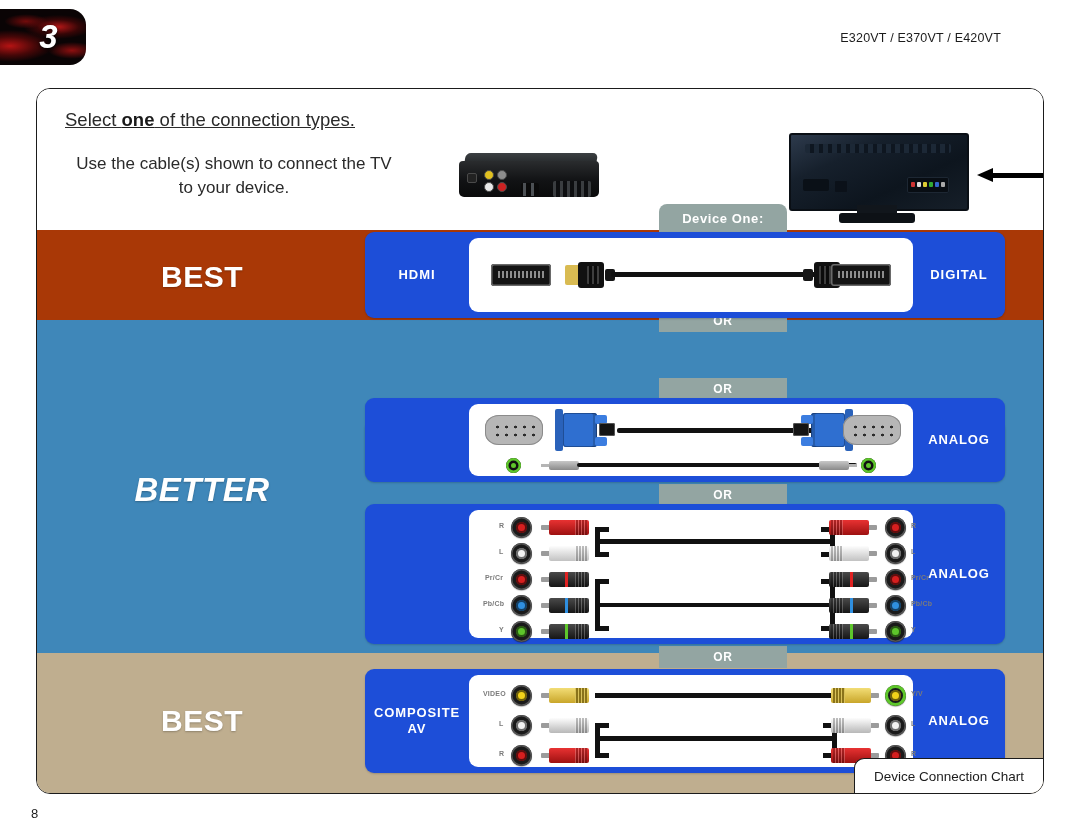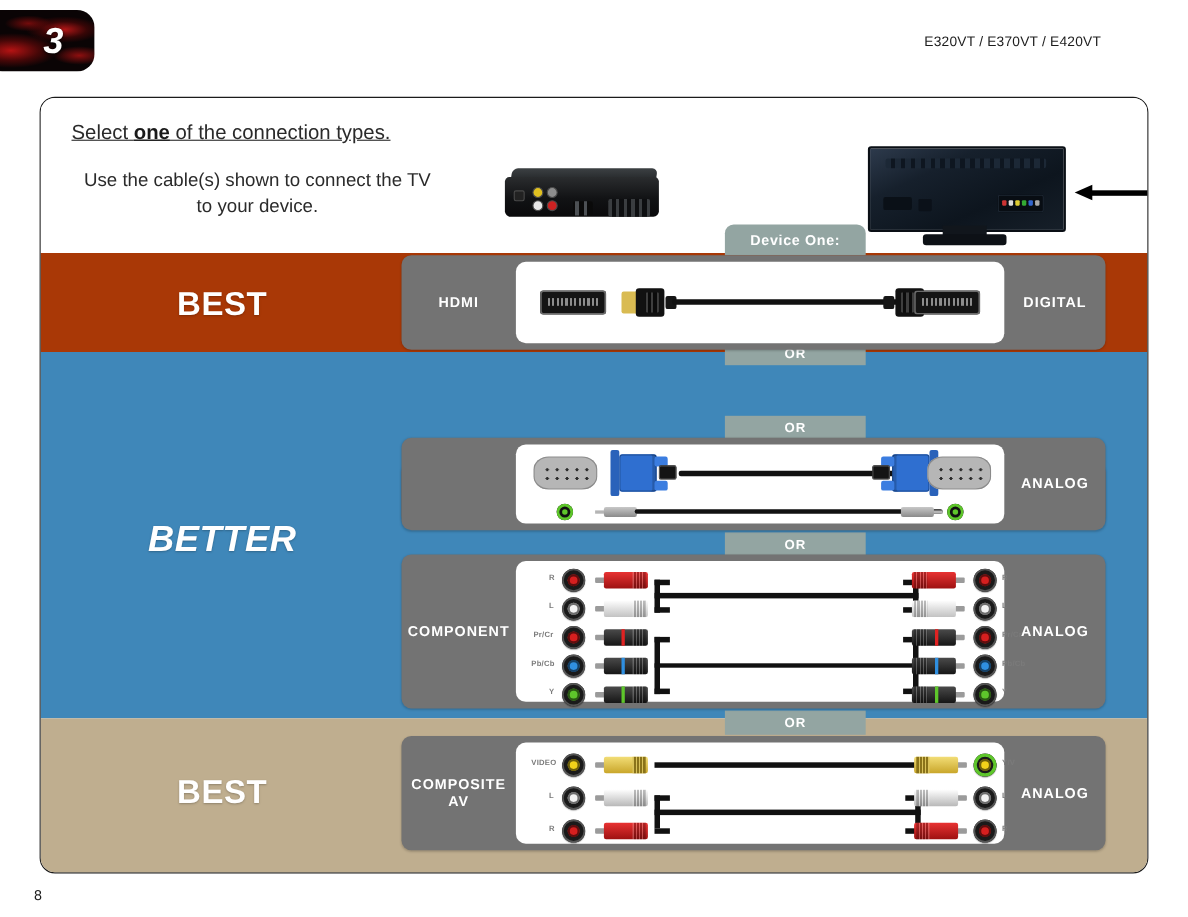--- a/index.html
+++ b/index.html
@@ -104,21 +104,21 @@
     position:absolute;left:0;width:330px;text-align:center;
     color:#ffffff;font-weight:bold;letter-spacing:.5px;
     text-shadow:0 1px 2px rgba(0,0,0,.25);
   }
   #label-best{font-size:30px;top:30px;}
   #label-better{font-size:33px;top:151px;font-style:italic;}
   #label-good{font-size:30px;top:51px;}
   
   .conn-row{
     position:absolute;left:328px;width:640px;
-    background:#737373;border-radius:9px;
+    background:#1d4ed8;border-radius:9px;
     box-shadow:0 1px 2px rgba(0,0,0,.18);
   }
   .conn-side{
     position:absolute;top:0;height:100%;
     display:flex;align-items:center;justify-content:center;
     color:#ffffff;font-size:13px;font-weight:bold;
     letter-spacing:.9px;text-align:center;line-height:16px;
   }
   .conn-left{left:0;width:104px;}
   .conn-right{right:0;width:92px;}
@@ -363,21 +363,20 @@
       <div class="minijack" style="left:344px;top:57px;transform:scaleX(-1);">
         <div class="minijack-pin"></div>
         <div class="minijack-shell"></div>
       </div>
       <div class="greenport" style="left:392px;top:54px;"></div>
     </div>
     <div class="conn-side conn-right">ANALOG</div>
   </div>
 
   <div class="conn-row" style="top:415px;height:140px;">
-    <div class="conn-side conn-left">COMPONENT</div>
     <div class="conn-card">
 
       <div class="jacklabel" style="left:30px;top:12px;">R</div>
       <div class="jack jack-outer" style="left:42px;top:7px;">
           <div class="jack-inner" style="background:#d61f1f;"></div>
         </div>
       <div class="jacklabel" style="left:30px;top:38px;">L</div>
       <div class="jack jack-outer" style="left:42px;top:33px;">
           <div class="jack-inner" style="background:#f2f2f2;"></div>
         </div>
@@ -565,15 +564,18 @@
         </div>
       <div class="jacklabel" style="left:442px;top:45px;">L</div>
       <div class="jack jack-outer" style="left:416px;top:70px;">
           <div class="jack-inner" style="background:#d61f1f;"></div>
         </div>
       <div class="jacklabel" style="left:442px;top:75px;">R</div>
     </div>
     <div class="conn-side conn-right">ANALOG</div>
   </div>
 
+  <div id="footer-notch">
+    <span id="footer-notch-text">Device Connection Chart</span>
+  </div>
 </div>
 
 <div id="page-number">8</div>
 
 </body></html>

